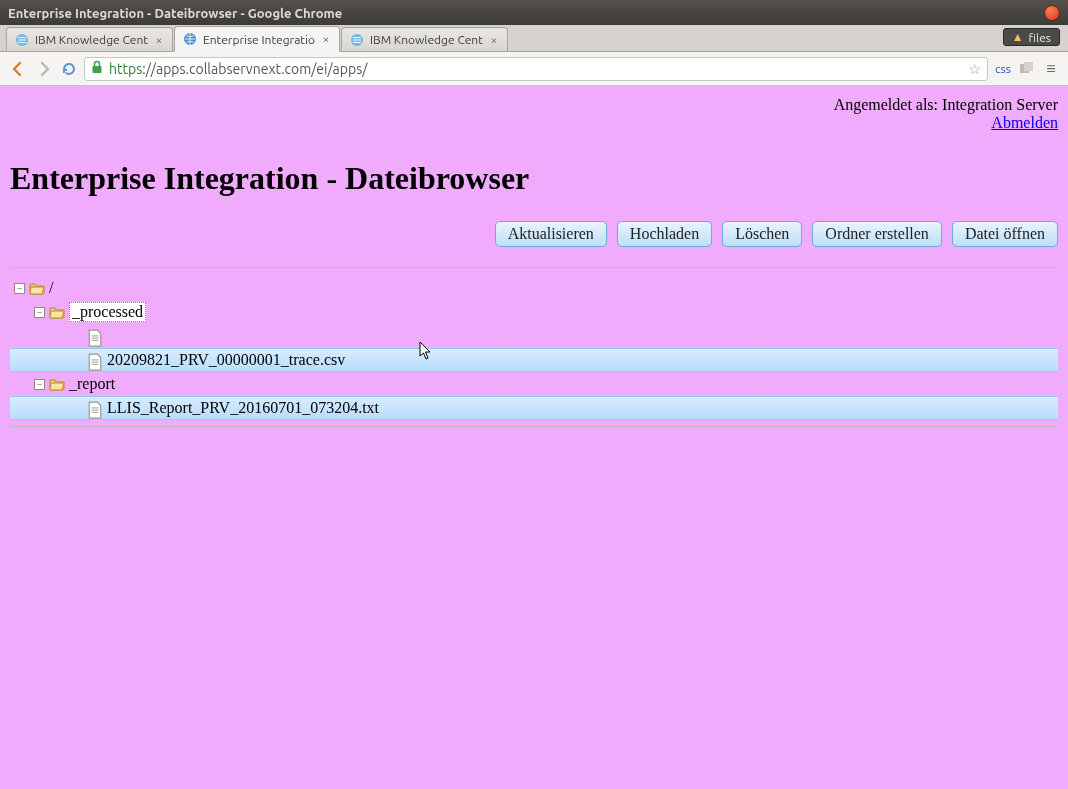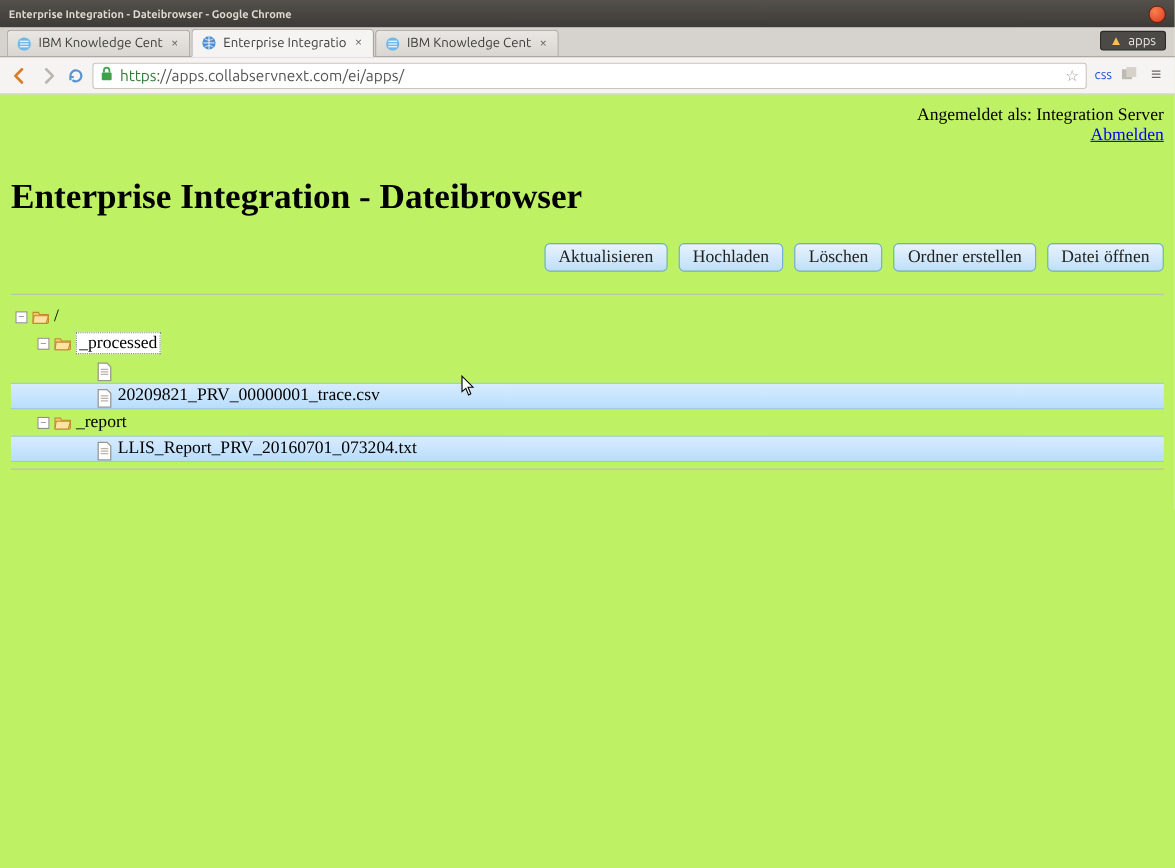--- a/index.html
+++ b/index.html
@@ -12,21 +12,21 @@
   }
 
   
   .titlebar {
     height: 25px;
     background: linear-gradient(#55504b, #3c3b37);
     display: flex;
     align-items: center;
     padding: 0 8px;
     color: #dfdbd2;
-    font-size: 10px;
+    font-size: 13px;
     font-weight: bold;
     position: relative;
     justify-content: flex-end;
   }
   .titlebar .title { flex: 1; }
   .titlebar .win-close {
     width: 16px; height: 16px; border-radius: 50%;
     background: radial-gradient(circle at 35% 30%, #fb7f4d, #d9381e);
     border: 1px solid #6b2313;
   }
@@ -116,21 +116,21 @@
   }
   .addr .lock { color: #4caf50; }
   .addr .url-scheme { color: #2e7d32; }
   .addr .url-path { color: #555; }
   .addr .star { margin-left: auto; color: #9c9892; cursor:pointer;}
   .tool-icn { width: 18px; text-align:center; color:#1d4ed8; font-size:12px; cursor:pointer;}
   .menu-icn { font-size: 16px; color:#6b6762; }
 
   
   .page {
-    background: #bef264;
+    background: #f0abfc;
     height: calc(789px - 25px - 27px - 34px);
     padding: 10px 10px;
     font-family: "Times New Roman", serif;
     color: #000;
     overflow: auto;
   }
   .login-line {
     text-align: right;
     font-size: 16px;
   }
@@ -240,21 +240,21 @@
           <rect x="3" y="4" width="8" height="1" fill="#fff"></rect>
           <rect x="3" y="6.5" width="8" height="1" fill="#fff"></rect>
           <rect x="3" y="9" width="8" height="1" fill="#fff"></rect>
         </svg>
     </span>
     <span class="label">IBM Knowledge Cent</span>
     <span class="tab-close">×</span>
   </div>
   <div class="user-badge">
     <span class="warn">▲</span>
-    <span>apps</span>
+    <span>files</span>
   </div>
 </div>
 
 <div class="toolbar">
   <span class="nav-arrow">
     <svg width="18" height="18" viewBox="0 0 18 18">
         <path d="M11 3 L5 9 L11 15" stroke="#d97b24" stroke-width="2.4" fill="none" stroke-linecap="round" stroke-linejoin="round"></path>
       </svg>
   </span>
   <span class="nav-arrow disabled">

